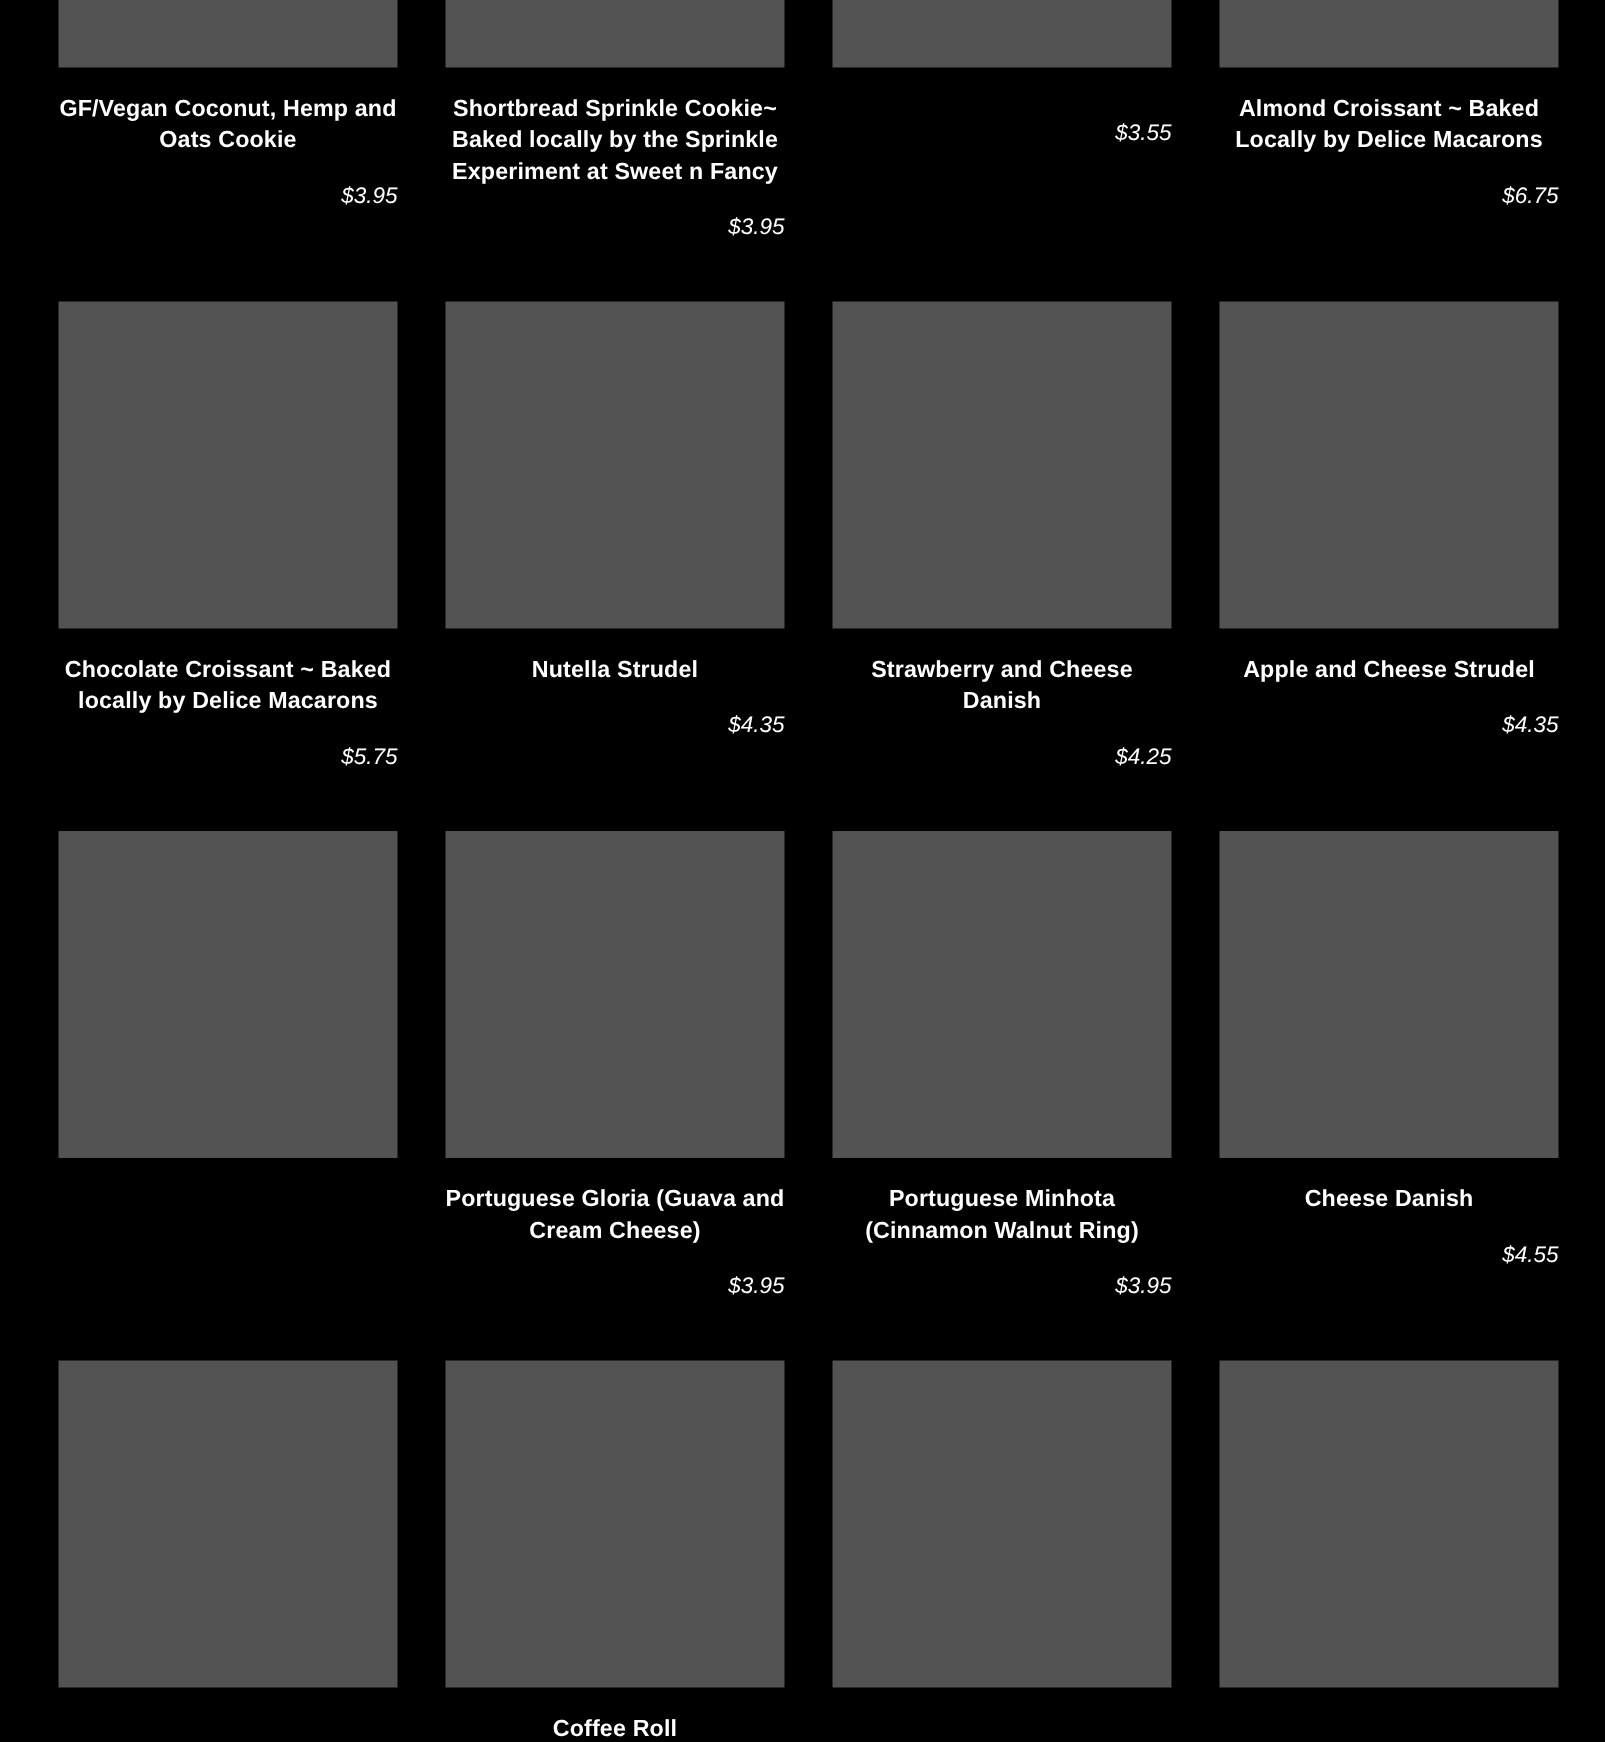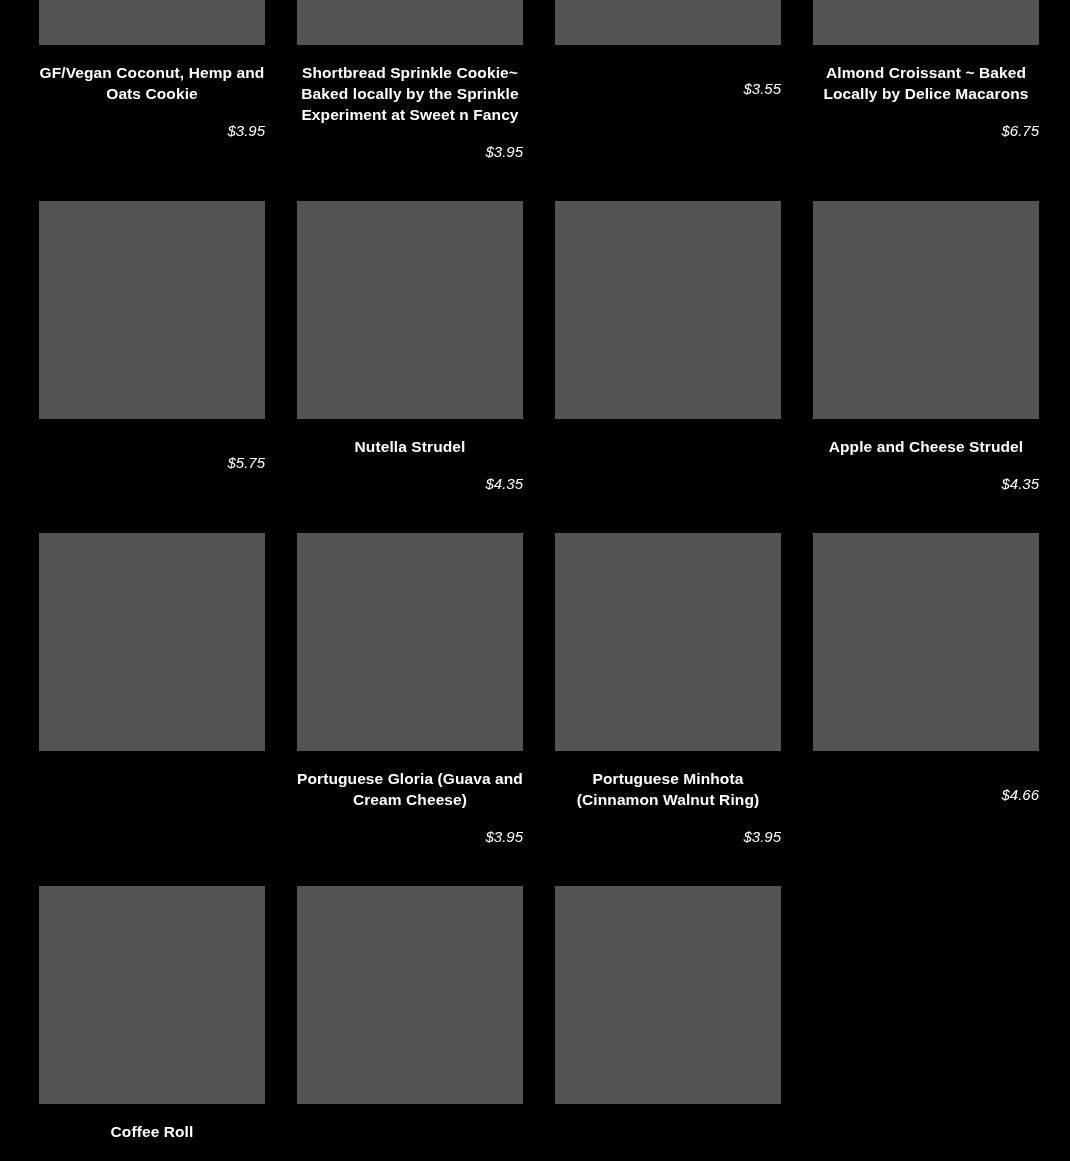--- a/index.html
+++ b/index.html
@@ -95,32 +95,37 @@
     <div class="product-card">
       <div class="product-image"></div>
       <div class="product-info">
         <div class="product-title">Almond Croissant ~ Baked Locally by Delice Macarons</div>
         <div class="product-price">$6.75</div>
       </div>
     </div>
     <div class="product-card">
       <div class="product-image"></div>
       <div class="product-info">
+        <div class="product-title">Chocolate Croissant ~ Baked locally by Delice Macarons</div>
         <div class="product-price">$5.75</div>
       </div>
     </div>
     <div class="product-card">
       <div class="product-image"></div>
       <div class="product-info">
         <div class="product-title">Nutella Strudel</div>
         <div class="product-price">$4.35</div>
       </div>
     </div>
     <div class="product-card">
       <div class="product-image"></div>
+      <div class="product-info">
+        <div class="product-title">Strawberry and Cheese Danish</div>
+        <div class="product-price">$4.25</div>
+      </div>
     </div>
     <div class="product-card">
       <div class="product-image"></div>
       <div class="product-info">
         <div class="product-title">Apple and Cheese Strudel</div>
         <div class="product-price">$4.35</div>
       </div>
     </div>
     <div class="product-card">
       <div class="product-image"></div>
@@ -135,20 +140,27 @@
     <div class="product-card">
       <div class="product-image"></div>
       <div class="product-info">
         <div class="product-title">Portuguese Minhota (Cinnamon Walnut Ring)</div>
         <div class="product-price">$3.95</div>
       </div>
     </div>
     <div class="product-card">
       <div class="product-image"></div>
       <div class="product-info">
+        <div class="product-title">Cheese Danish</div>
+        <div class="product-price">$4.55</div>
+      </div>
+    </div>
+    <div class="product-card">
+      <div class="product-image"></div>
+      <div class="product-info">
         <div class="product-price">$4.66</div>
       </div>
     </div>
     <div class="product-card">
       <div class="product-image"></div>
       <div class="product-info">
         <div class="product-title">Coffee Roll</div>
         <div class="product-price">$3.25</div>
       </div>
     </div>

